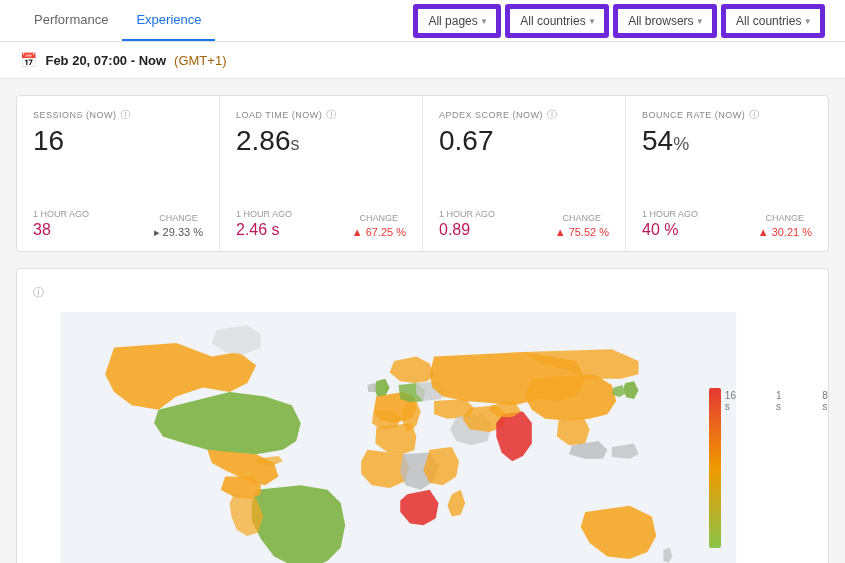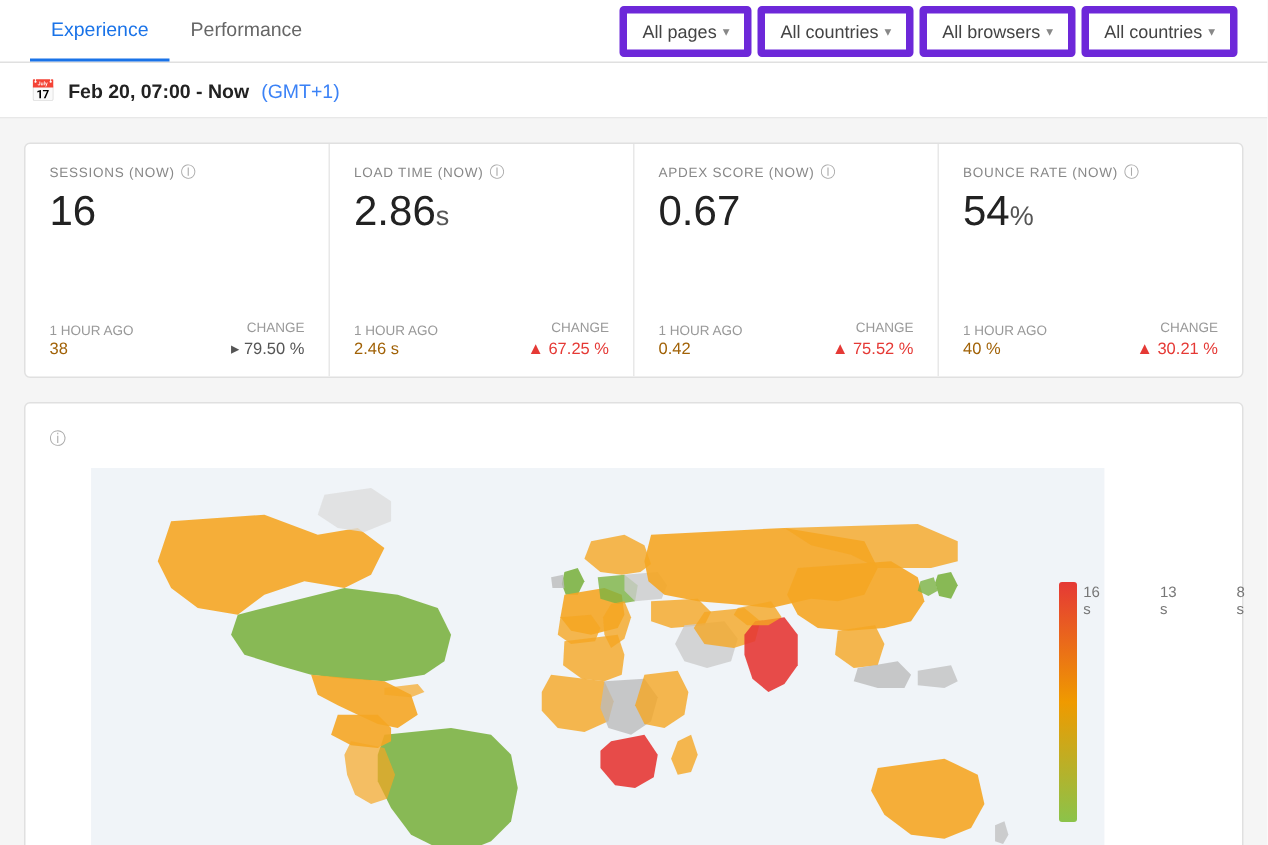--- a/index.html
+++ b/index.html
@@ -66,21 +66,21 @@
       background: #fff;
       padding: 10px 20px;
       border-bottom: 1px solid #e8e8e8;
       display: flex;
       align-items: center;
       gap: 8px;
       font-size: 13px;
     }
     .date-icon { color: #888; font-size: 14px; }
     .date-text { font-weight: 600; color: #222; }
-    .date-tz { color: #3b82f6; }
+    .date-tz { color: #a16207; }
 
     
     .main-content {
       padding: 16px;
     }
 
     
     .metrics-row {
       display: flex;
       gap: 0;
@@ -132,25 +132,25 @@
       margin-top: 20px;
     }
     .metric-prev .ago-label {
       color: #999;
       font-size: 9px;
       text-transform: uppercase;
       display: block;
       margin-bottom: 2px;
     }
     .metric-prev .prev-value {
-      color: #a16207;
-      font-size: 11px;
+      color: #be185d;
+      font-size: 16px;
     }
     .metric-change {
-      text-align: right;
+      text-align: center;
       margin-top: 48px;
     }
     .metric-change .change-label {
       color: #999;
       font-size: 9px;
       text-transform: uppercase;
       display: block;
       margin-bottom: 2px;
     }
     .metric-change .change-value {
@@ -198,25 +198,25 @@
       height: 160px;
       background: linear-gradient(to bottom, #e53935, #ef9a00, #8bc34a);
       border-radius: 2px;
     }
   </style>
 </head>
 <body>
 
 <div class="top-nav">
   <div class="nav-tabs">
+    <div class="nav-tab">
+      <span>Performance</span>
+    </div>
     <div class="nav-tab active">
       <span>Experience</span>
-    </div>
-    <div class="nav-tab">
-      <span>Performance</span>
     </div>
   </div>
   <div class="nav-filters">
     <button class="filter-btn">
       <span>All pages</span>
       <span class="chevron">▾</span>
     </button>
     <button class="filter-btn">
       <span>All countries</span>
       <span class="chevron">▾</span>
@@ -250,21 +250,21 @@
       <div class="metric-value">
         <span>16</span>
       </div>
       <div class="metric-footer">
         <div class="metric-prev">
           <span class="ago-label">1 HOUR AGO</span>
           <span class="prev-value">38</span>
         </div>
         <div class="metric-change">
           <span class="change-label">CHANGE</span>
-          <span class="change-value change-neutral">▸ 79.50 %</span>
+          <span class="change-value change-neutral">▸ 29.33 %</span>
         </div>
       </div>
     </div>
 
     <div class="metric-card">
       <div class="metric-label">
         <span>LOAD TIME (NOW)</span>
         <span class="info-icon">ⓘ</span>
       </div>
       <div class="metric-value">
@@ -286,21 +286,21 @@
       <div class="metric-label">
         <span>APDEX SCORE (NOW)</span>
         <span class="info-icon">ⓘ</span>
       </div>
       <div class="metric-value">
         <span>0.67</span>
       </div>
       <div class="metric-footer">
         <div class="metric-prev">
           <span class="ago-label">1 HOUR AGO</span>
-          <span class="prev-value">0.42</span>
+          <span class="prev-value">0.89</span>
         </div>
         <div class="metric-change">
           <span class="change-label">CHANGE</span>
           <span class="change-value change-up">▲ 75.52 %</span>
         </div>
       </div>
     </div>
 
     <div class="metric-card">
       <div class="metric-label">
@@ -410,21 +410,21 @@
 
           <path d="M175,20 L210,15 L225,25 L225,40 L205,48 L185,45 L170,35 Z" fill="#ddd" opacity="0.8"></path>
         </svg>
       </div>
 
       <div class="map-legend">
         <div style="display:flex; align-items:stretch; gap:4px; height:170px;">
           <div class="legend-bar"></div>
           <div style="display:flex; flex-direction:row; justify-content:space-between; height:170px; font-size:10px; color:#777; padding: 2px 0; gap: 40px;">
             <span>16 s</span>
-            <span>13 s</span>
+            <span>1 s</span>
             <span>8 s</span>
             <span>4 s</span>
           </div>
         </div>
       </div>
     </div>
   </div>
 
 </div>
 

